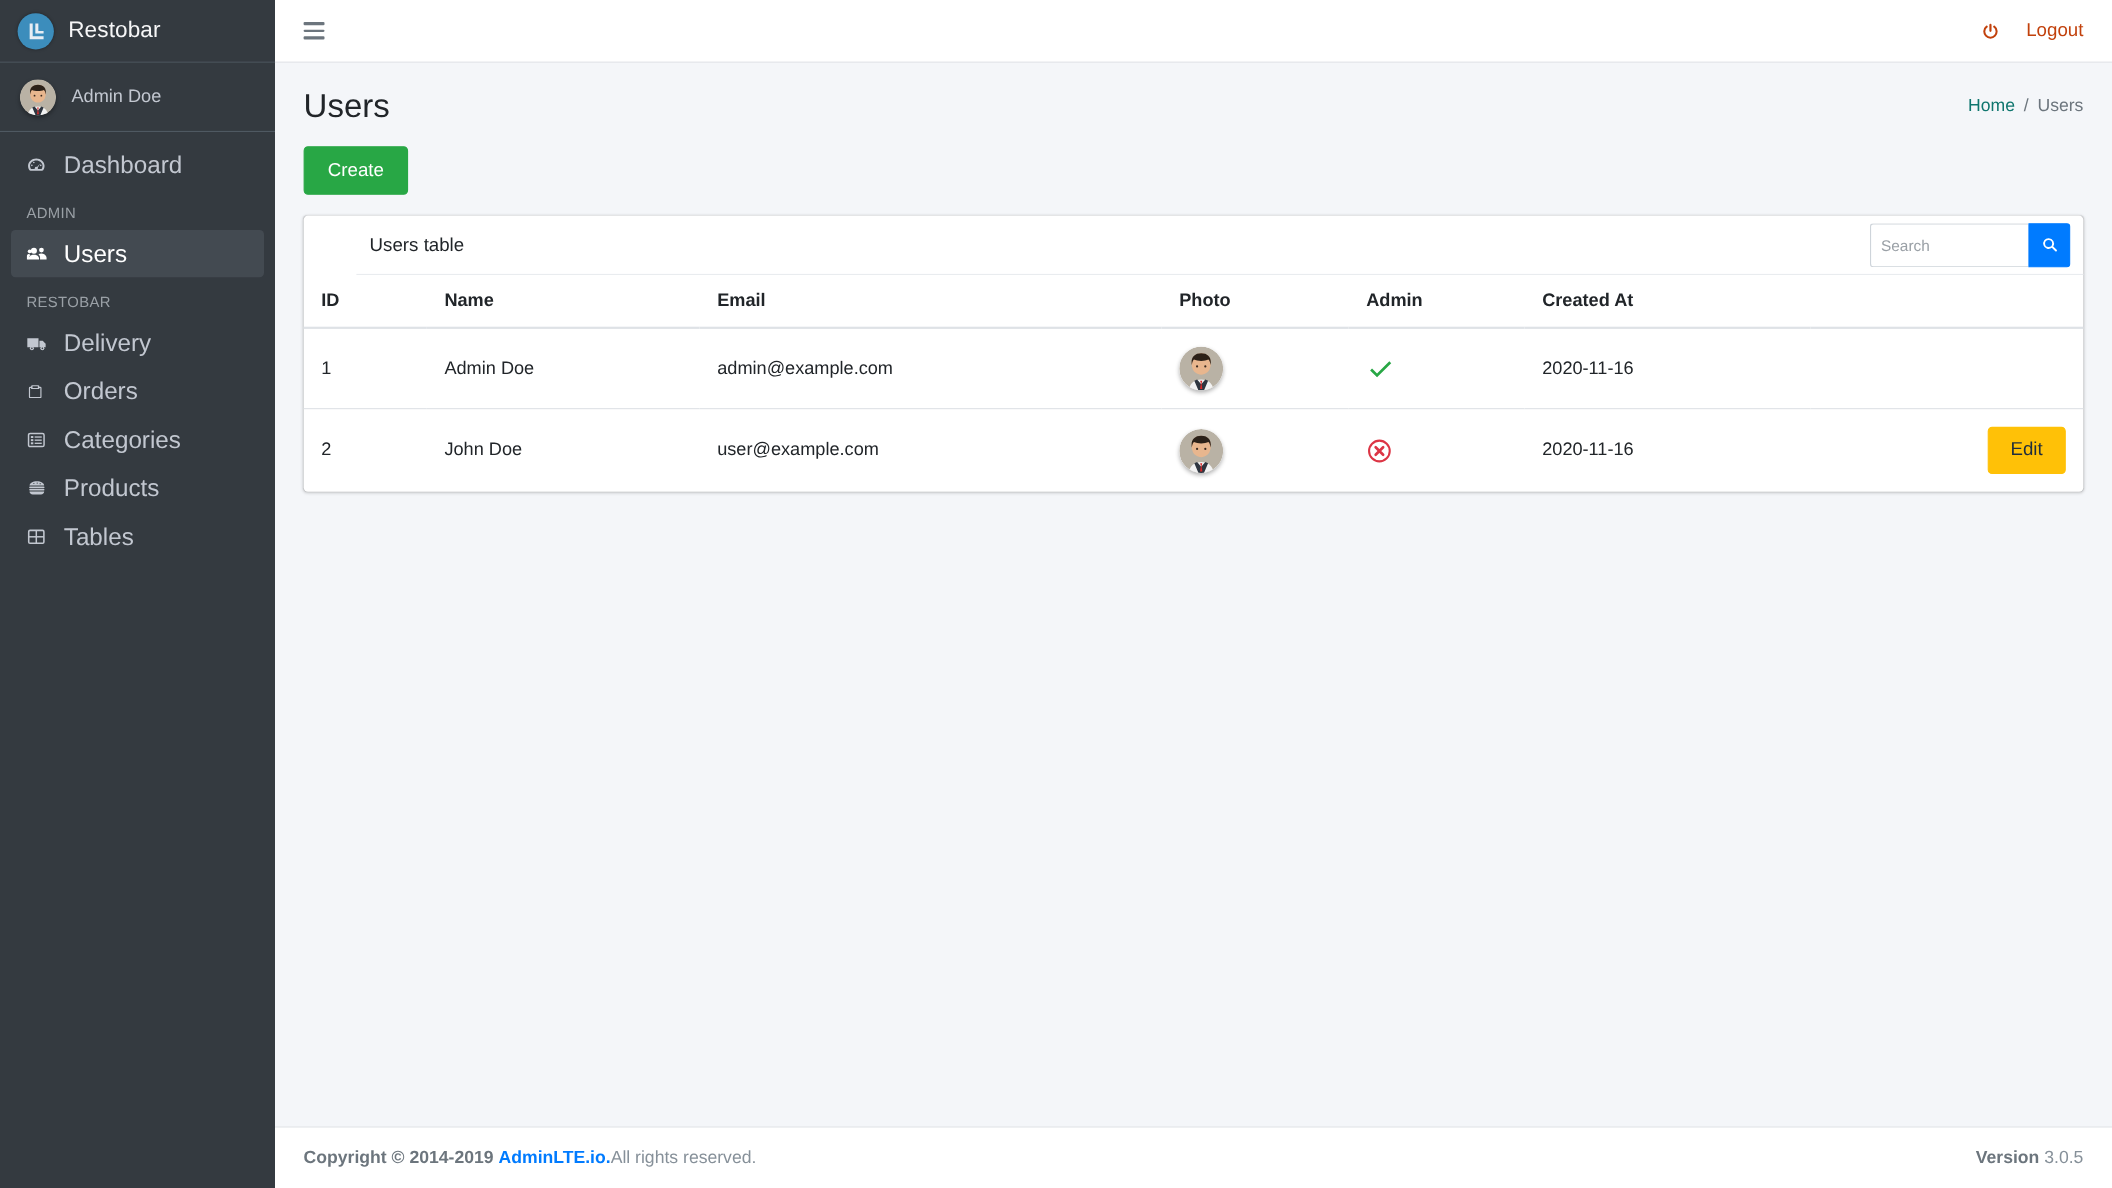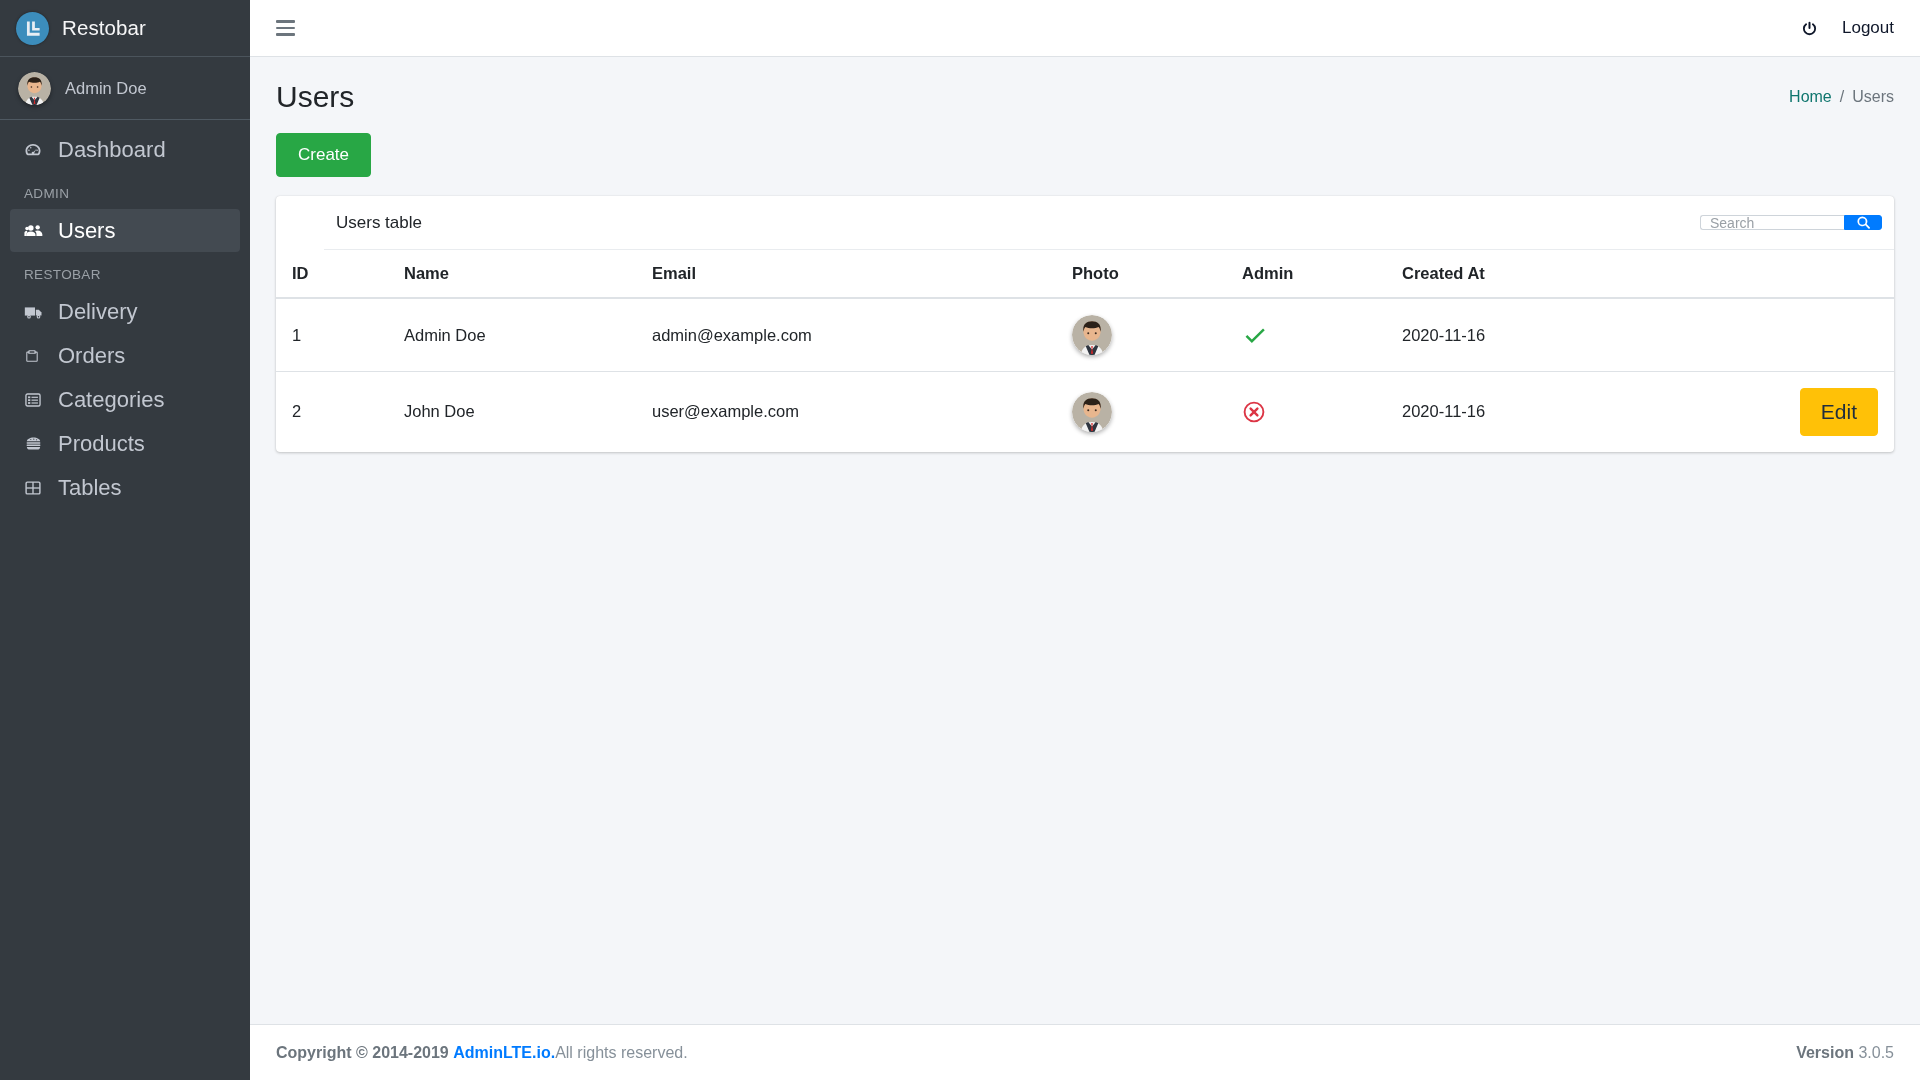--- a/index.html
+++ b/index.html
@@ -107,21 +107,21 @@
     display: flex; flex-direction: column; justify-content: center;
     gap: 4px; cursor: pointer;
   }
   .hamburger span {
     display: block; height: 2.4px; width: 19px;
     background: #6c757d; border-radius: 1px;
   }
   .navbar-spacer { flex: 1 1 auto; }
   .logout-link {
     display: flex; align-items: center; gap: 24px;
-    color: #0f172a; font-size: 17px; cursor: pointer;
+    color: #c2410c; font-size: 17px; cursor: pointer;
     padding: 6px 4px;
   }
   .logout-link svg { display:block; fill: currentColor; }
 
   
   .content-header {
     padding: 22px 26px 18px 26px;
     display: flex; align-items: center;
   }
   .page-title {
@@ -161,21 +161,21 @@
   .card-header {
     display: flex; align-items: center;
     padding: 0 12px;
     height: 54px;
     border-bottom: 1px solid #e9ecef;
     margin-left: 48px;
   }
   .card-title { font-size: 17px; color: #212529; }
   .card-tools { margin-left: auto; display: flex; align-items: center; }
 
-  .input-group { display: flex; width: 182px; height: 15px; }
+  .input-group { display: flex; width: 182px; height: 40px; }
   .search-input {
     flex: 1 1 auto;
     border: 1px solid #ced4da;
     border-right: none;
     border-radius: 3px 0 0 3px;
     padding: 0 9px;
     font-size: 14px;
     font-family: inherit;
     color: #495057;
     outline: none;
@@ -224,21 +224,21 @@
     overflow: hidden; display: block;
     box-shadow: 0 2px 4px rgba(0,0,0,.3);
   }
   .admin-cell { padding-left: 16px; }
   .icon-check svg, .icon-cross svg { display:block; }
 
   .btn-edit {
     background: #ffc107;
     border: 1px solid #ffc107;
     color: #1f2d3d;
-    font-size: 21px;
+    font-size: 17px;
     padding: 10px 20px;
     border-radius: 4px;
     cursor: pointer;
     font-family: inherit;
     line-height: 1.2;
   }
 
   
   .footer {
     background: #fff;

